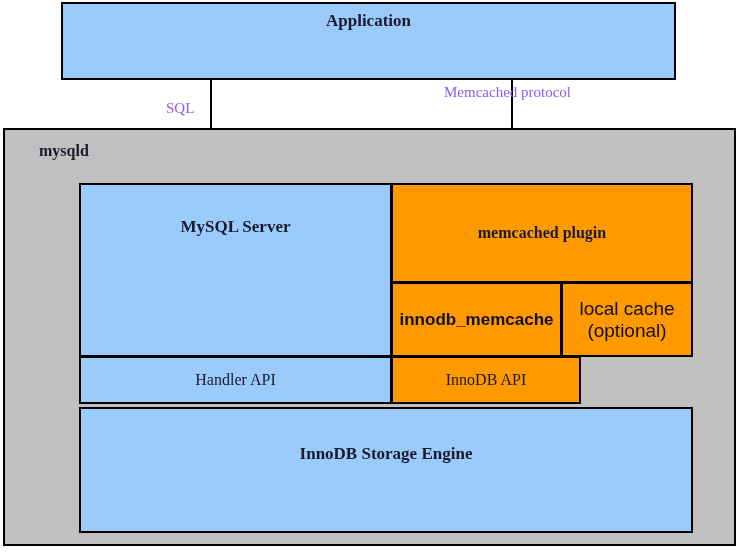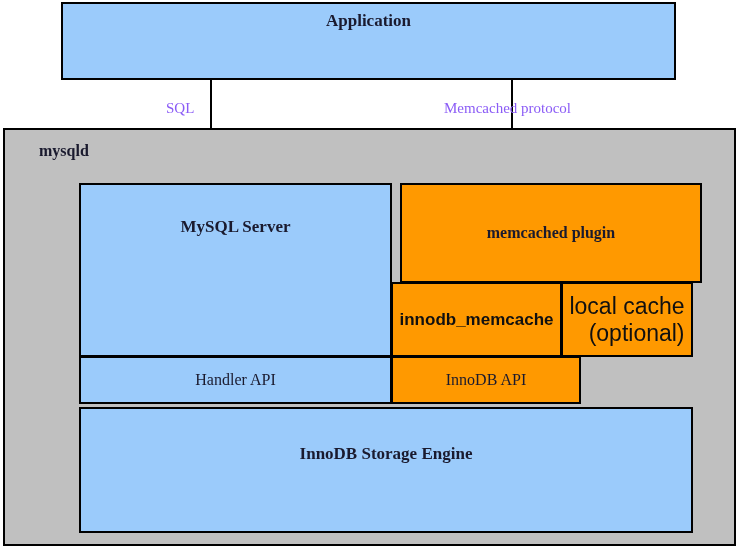--- a/index.html
+++ b/index.html
@@ -55,36 +55,35 @@
     margin-left: 24px;
   }
 
   
   #mysql-server-box {
     left: 79px; top: 183px; width: 313px; height: 174px;
     font-size: 17px; font-weight: bold;
     align-items: flex-start; padding-top: 32px;
   }
   #memcached-plugin-box {
-    left: 400px; top: 183px; width: 302px; height: 100px;
+    left: 391px; top: 183px; width: 302px; height: 100px;
     font-size: 16px; font-weight: bold; text-align: right;
   }
   #innodb-memcache-box {
     left: 391px; top: 282px; width: 171px; height: 75px;
     font-family: "Liberation Sans", sans-serif;
     font-size: 17px; font-weight: bold;
     color: #101010;
   }
   #local-cache-box {
     left: 561px; top: 282px; width: 132px; height: 75px;
     font-family: "Liberation Sans", sans-serif;
-    font-size: 23px; font-weight: normal;
+    font-size: 19px; font-weight: normal;
     line-height: 1.15;
     color: #101010;
-    text-align: right;
   }
   #handler-api-box {
     left: 79px; top: 356px; width: 313px; height: 48px;
     font-size: 16px; font-weight: normal;
   }
   #innodb-api-box {
     left: 391px; top: 356px; width: 190px; height: 48px;
     font-size: 16px; font-weight: normal;
   }
   #innodb-storage-engine-box {
@@ -112,21 +111,21 @@
   #memcached-arrow-head { left: 505px; top: 168px; }
 
   .arrow-label {
     position: absolute;
     font-size: 15px;
     color: #8b5cf6;
     white-space: nowrap;
     background: transparent;
   }
   #sql-label       { left: 166px; top: 100px; }
-  #memcached-label { left: 444px; top: 100px; }
+  #memcached-label { left: 444px; top: 84px; }
 </style>
 </head>
 <body>
 
 <div id="diagram">
 
   <div class="box blue" id="application-box">
     <span>Application</span>
   </div>
 

